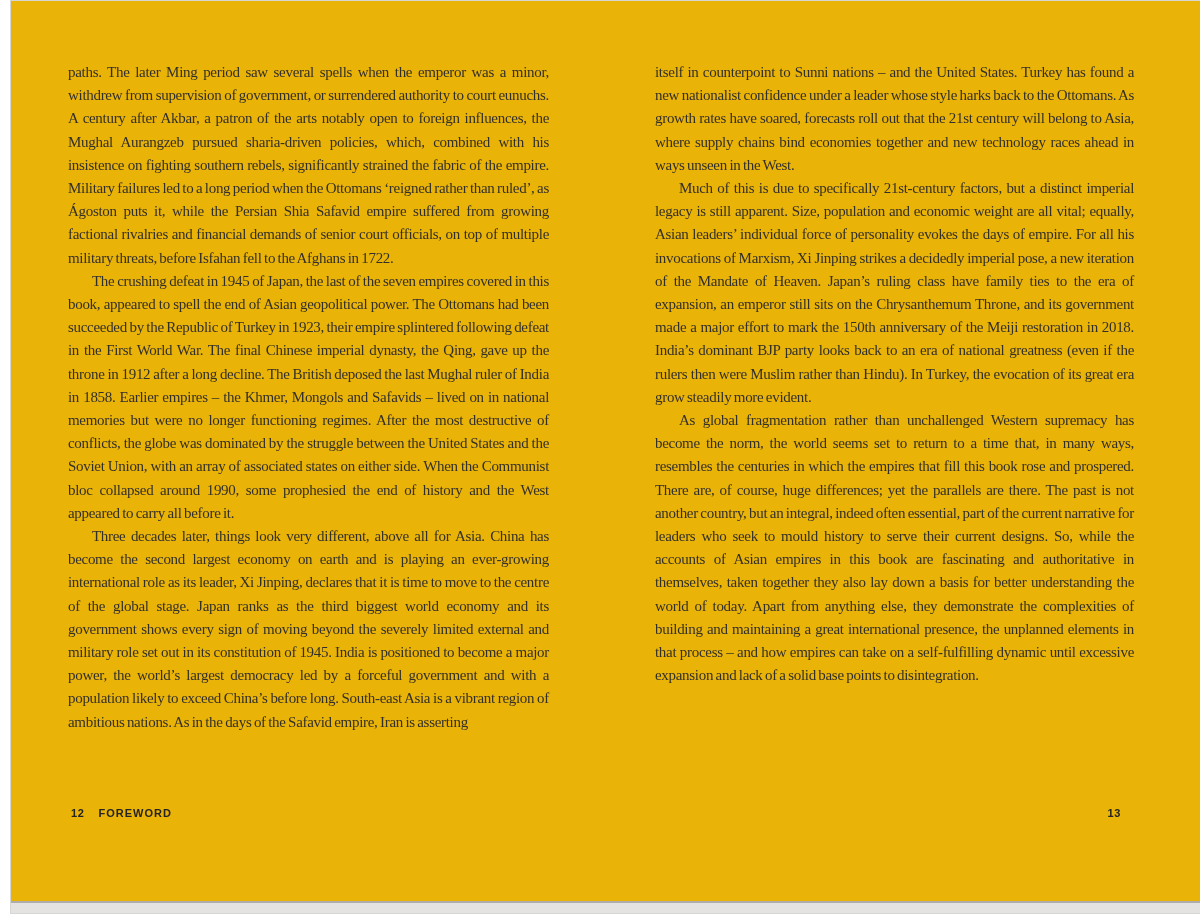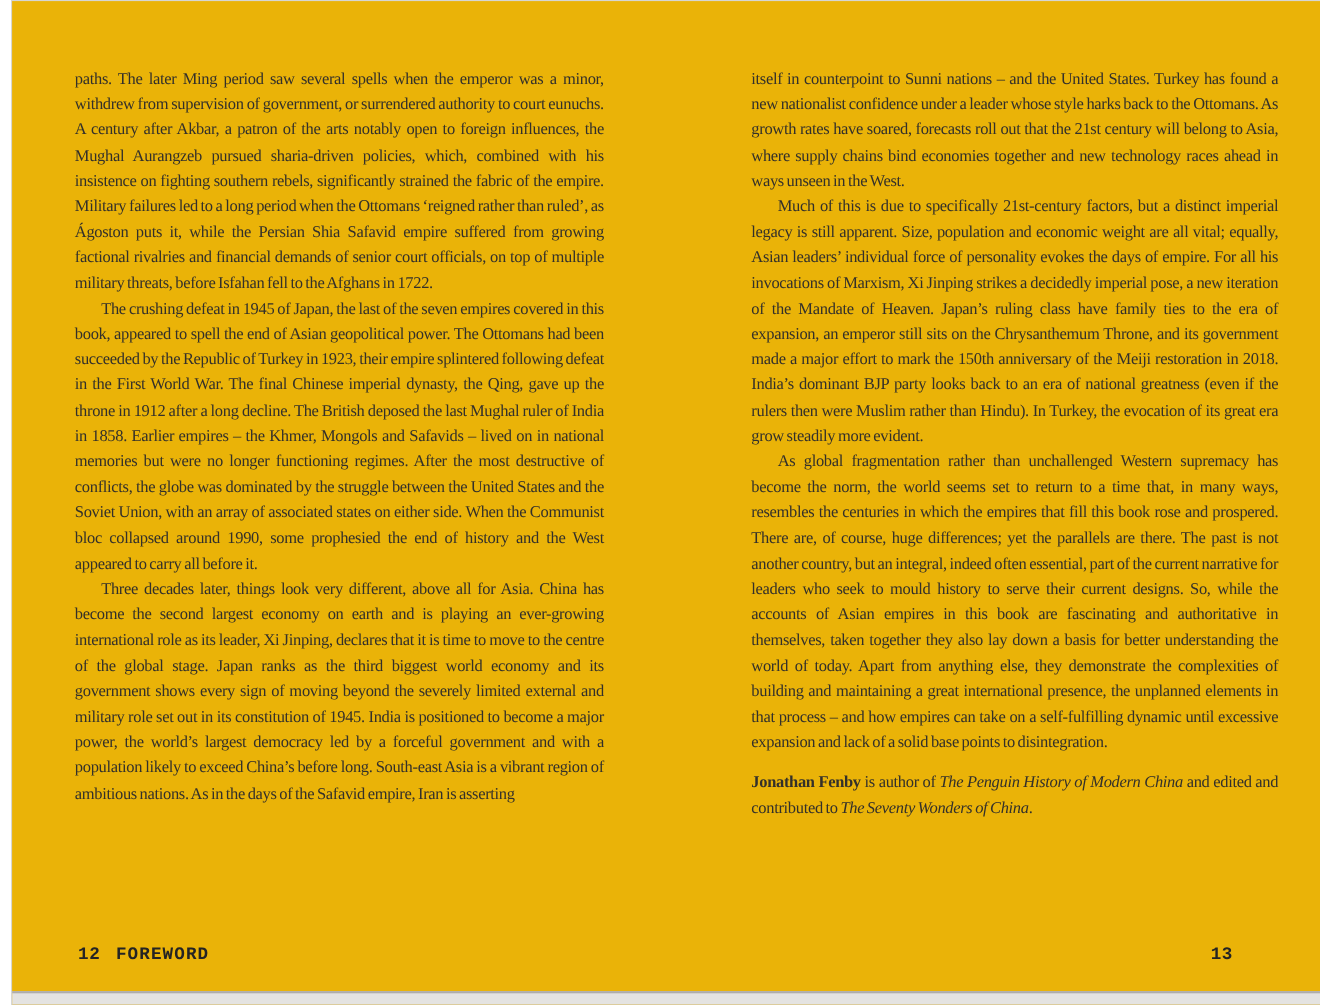--- a/index.html
+++ b/index.html
@@ -32,34 +32,34 @@
     top: 60px;
     width: 481px;
     color: #33302b;
     font-size: 15px;
     line-height: 23.2px;
     letter-spacing: -0.3px;
     word-spacing: -1px;
     text-align: justify;
   }
   .page.left  .text-col { left: 57px; }
-  .page.right .text-col { left: 72px; width: 479px; }
+  .page.right .text-col { left: 44px; width: 479px; }
 
   .para { margin: 0; }
   .para.indent { text-indent: 24px; }
   .para.bio { margin-top: 13px; }
   .para.bio strong { font-weight: bold; }
   .para.bio em { font-style: italic; }
 
   .footer {
     position: absolute;
-    top: 858px;
-    font-family: Liberation Mono, monospace;
+    top: 806px;
+    font-family: Liberation Sans, sans-serif;
     font-weight: bold;
-    font-size: 16px;
+    font-size: 11px;
     color: #242424;
     letter-spacing: 0.6px;
     white-space: nowrap;
   }
   .footer-left { left: 60px; }
   .footer-left .running-head { margin-left: 14px; letter-spacing: 1px; }
   .footer-right { right: 90px; text-align: left; }
 
   .page-edge {
     position: absolute;
@@ -85,21 +85,20 @@
     <footer class="footer footer-left">
       <span class="pagenum">12</span><span class="running-head">FOREWORD</span>
     </footer>
   </section>
 
   <section class="page right">
     <div class="text-col">
       <p class="para">itself in counterpoint to Sunni nations – and the United States. Turkey has found a new nationalist confidence under a leader whose style harks back to the Ottomans. As growth rates have soared, forecasts roll out that the 21st century will belong to Asia, where supply chains bind economies together and new technology races ahead in ways unseen in the West.</p>
       <p class="para indent">Much of this is due to specifically 21st-century factors, but a distinct imperial legacy is still apparent. Size, population and economic weight are all vital; equally, Asian leaders’ individual force of personality evokes the days of empire. For all his invocations of Marxism, Xi Jinping strikes a decidedly imperial pose, a new iteration of the Mandate of Heaven. Japan’s ruling class have family ties to the era of expansion, an emperor still sits on the Chrysanthemum Throne, and its government made a major effort to mark the 150th anniversary of the Meiji restoration in 2018. India’s dominant BJP party looks back to an era of national greatness (even if the rulers then were Muslim rather than Hindu). In Turkey, the evocation of its great era grow steadily more evident.</p>
       <p class="para indent">As global fragmentation rather than unchallenged Western supremacy has become the norm, the world seems set to return to a time that, in many ways, resembles the centuries in which the empires that fill this book rose and prospered. There are, of course, huge differences; yet the parallels are there. The past is not another country, but an integral, indeed often essential, part of the current narrative for leaders who seek to mould history to serve their current designs. So, while the accounts of Asian empires in this book are fascinating and authoritative in themselves, taken together they also lay down a basis for better understanding the world of today. Apart from anything else, they demonstrate the complexities of building and maintaining a great international presence, the unplanned elements in that process – and how empires can take on a self-fulfilling dynamic until excessive expansion and lack of a solid base points to disintegration.</p>
-      <p class="para bio"><strong>Jonathan Fenby</strong><span> is author of </span><em>The Penguin History of Modern China</em><span> and edited and contributed to </span><em>The Seventy Wonders of China</em><span>.</span></p>
     </div>
     <footer class="footer footer-right">
       <span class="pagenum">13</span>
     </footer>
   </section>
 
   <div class="page-edge"></div>
 </div>
 
 </body></html>

